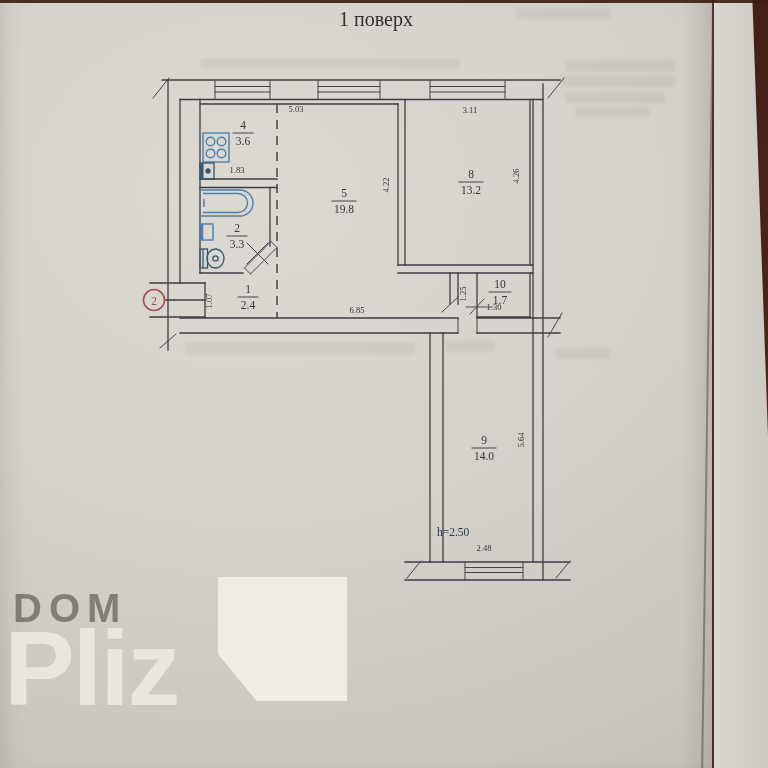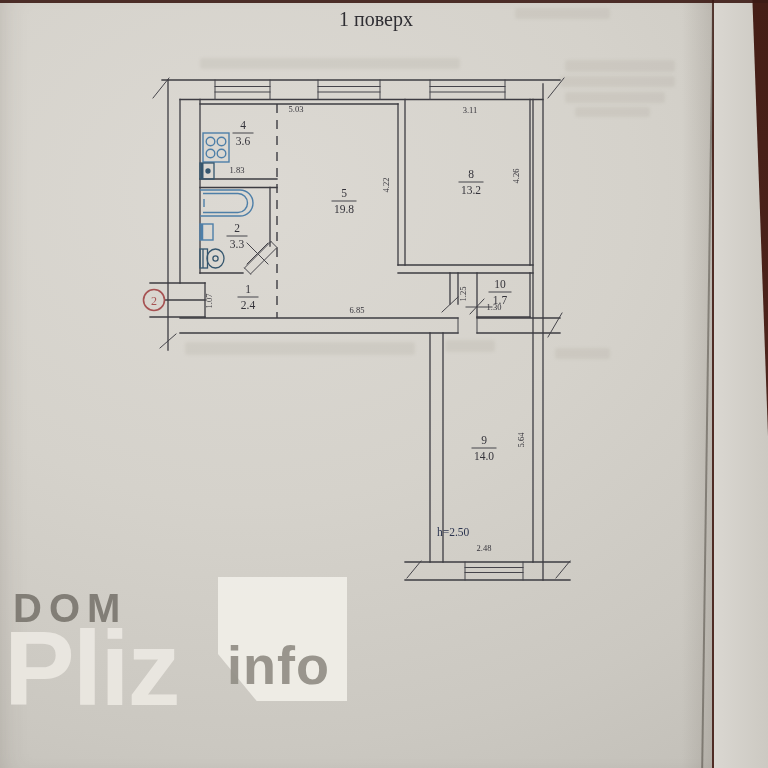--- a/index.html
+++ b/index.html
@@ -248,20 +248,19 @@
     <text class="dim" x="466" y="294" transform="rotate(-90 466 294)">1.25</text>
     <text class="dim" x="494" y="310">1.30</text>
     <text class="dim" x="524" y="440" transform="rotate(-90 524 440)">5.64</text>
     <text class="dim" x="484" y="551">2.48</text>
     <text class="hnote" x="437" y="536">h=2.50</text>
   </svg>
 
   <div class="wm-dom">DOM</div>
   <div class="wm-pliz">Pliz</div>
   <div class="wm-infobox"></div>
-  <div class="wm-info">info</div>
 
   <div class="shadow-right"></div>
   <div class="fold-strip"></div>
   <div class="fold-line"></div>
   <div class="wedge"></div>
   <div class="top-strip"></div>
 </div>
 
 </body></html>

